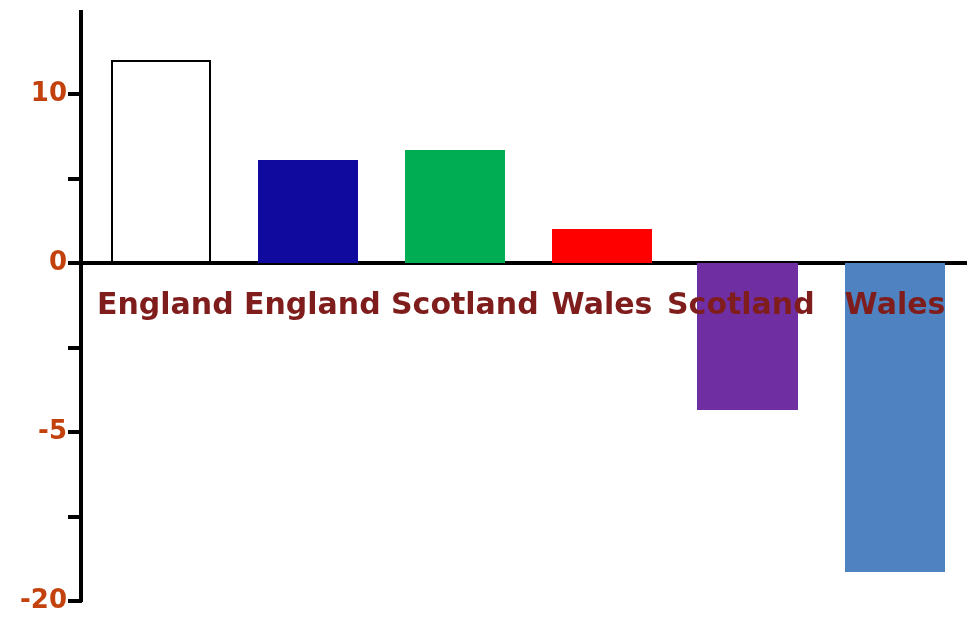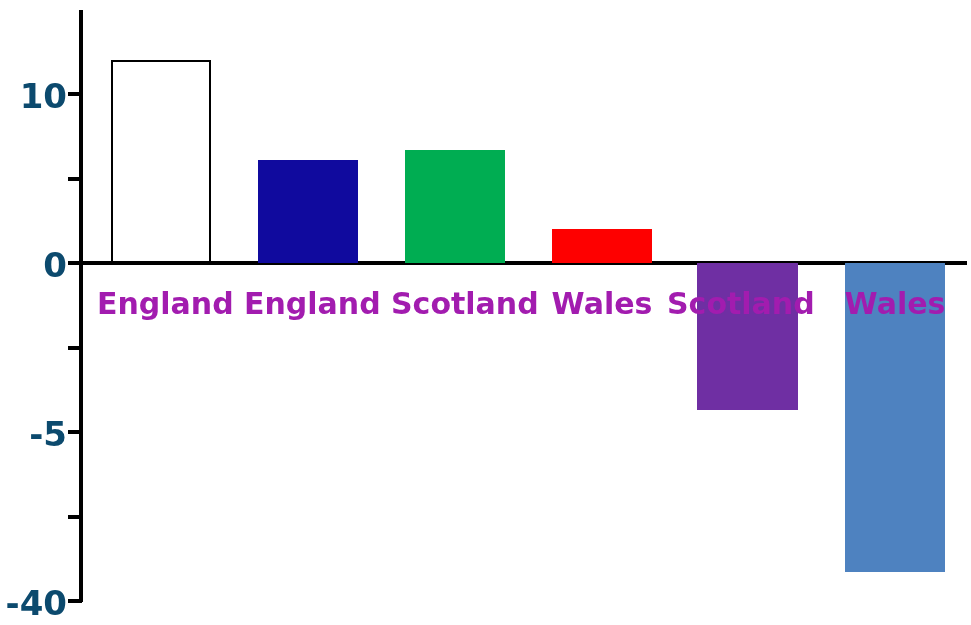--- a/index.html
+++ b/index.html
@@ -13,32 +13,32 @@
   #chart-root{position:absolute;inset:0;}
   .axis-line{position:absolute;background:#000;}
   #y-axis-spine{left:79px;top:10px;width:4px;height:592px;}
   #zero-line{left:79px;top:261px;width:888px;height:4px;}
   .tick-major{position:absolute;background:#000;height:4px;width:14px;left:68px;}
   .tick-minor{position:absolute;background:#000;height:4px;width:14px;left:68px;}
   .ytick-label{
     position:absolute;
     right:904px;
     text-align:right;
-    font-size:34px;
+    font-size:26px;
     font-weight:bold;
-    color:#0c4a6e;
+    color:#c2410c;
     line-height:1;
     white-space:nowrap;
   }
   .bar{position:absolute;box-sizing:border-box;}
   .bar-label{
     position:absolute;
     font-size:30px;
     font-weight:bold;
-    color:#a21caf;
+    color:#7f1d1d;
     line-height:1;
     white-space:nowrap;
     text-align:center;
     top:289px;
   }
 </style>
 </head>
 <body>
 
 <div id="chart-root">
@@ -48,21 +48,21 @@
   <div class="axis-line" id="zero-line"></div>
 
   <div id="ticks-layer">
       <div class="tick-major" style="top: 92px;"></div>
       <div class="ytick-label" style="top: 79px;">10</div>
       <div class="tick-major" style="top: 261px;"></div>
       <div class="ytick-label" style="top: 248px;">0</div>
       <div class="tick-major" style="top: 430px;"></div>
       <div class="ytick-label" style="top: 417px;">-5</div>
       <div class="tick-major" style="top: 599px;"></div>
-      <div class="ytick-label" style="top: 586px;">-40</div>
+      <div class="ytick-label" style="top: 586px;">-20</div>
       <div class="tick-minor" style="top: 176.5px;"></div>
       <div class="tick-minor" style="top: 345.5px;"></div>
       <div class="tick-minor" style="top: 514.5px;"></div>
     </div>
 
   <div id="bars-layer">
       <div class="bar" title="England: 12" style="left: 111px; width: 100px; top: 60.2px; height: 202.8px; background: rgb(255, 255, 255); border: 2px solid rgb(0, 0, 0);"></div>
       <div class="bar-label" style="left: 97px; width: 128px;">England</div>
       <div class="bar" title="France: 6.1" style="left: 258px; width: 100px; top: 159.91px; height: 103.09px; background: rgb(16, 10, 158); border: 2px solid rgb(16, 10, 158);"></div>
       <div class="bar-label" style="left: 244px; width: 128px;">England</div>

